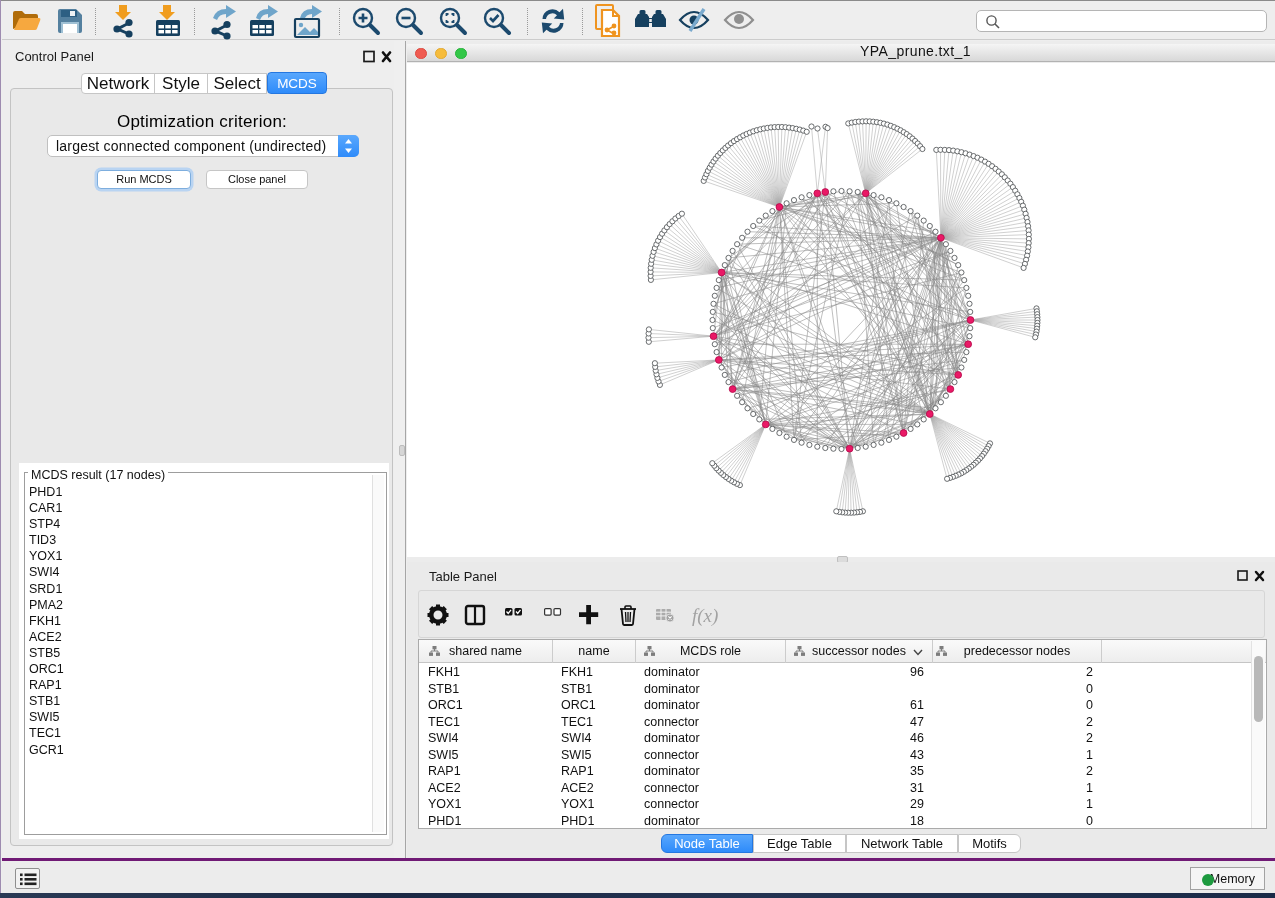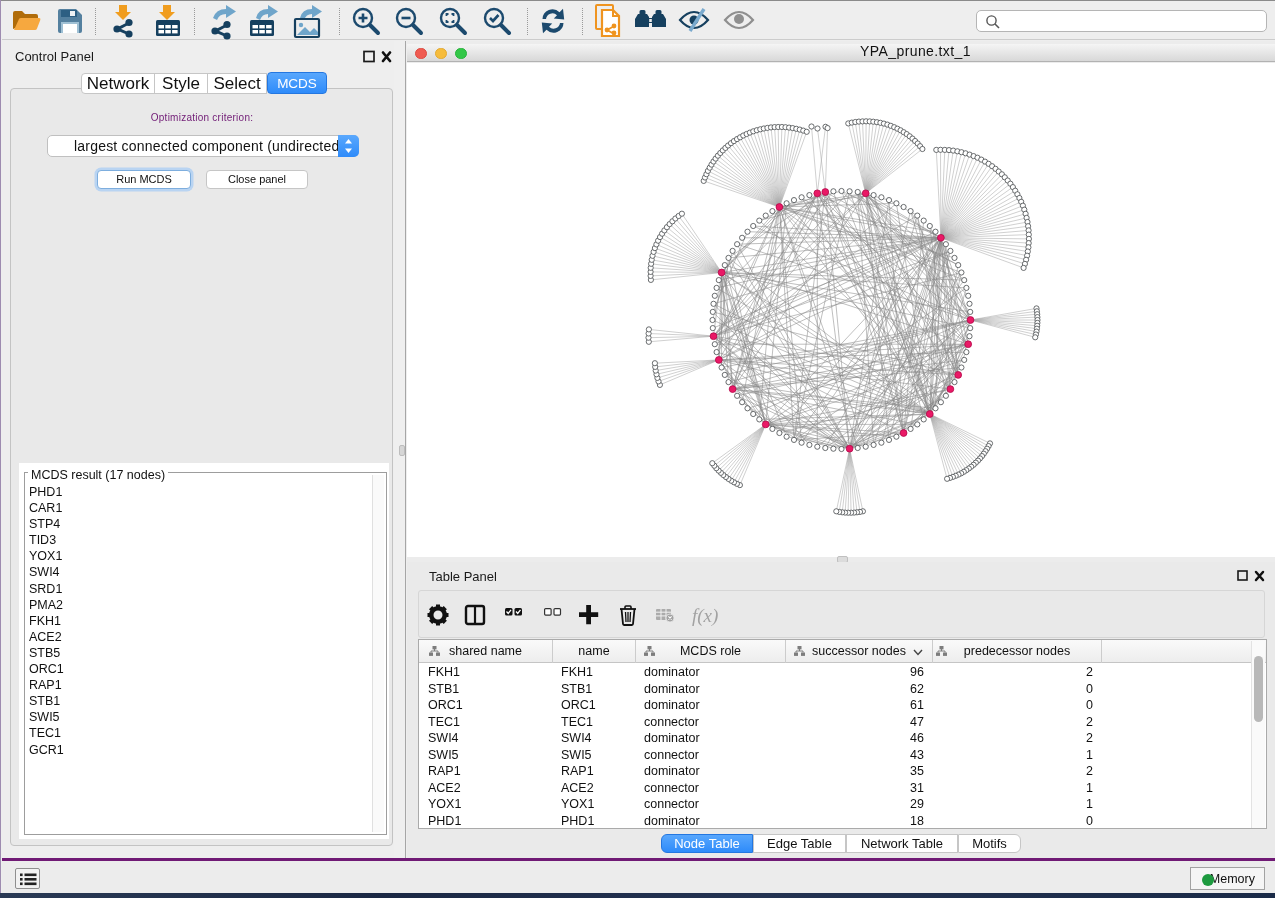--- a/index.html
+++ b/index.html
@@ -6,22 +6,22 @@
 #win{position:absolute;left:1px;top:0;width:1274px;height:893px;background:#eeeeee}
 #topline{position:absolute;left:0;top:0;width:100%;height:1px;background:#8a8a8a}
 #toolbar{position:absolute;left:1px;top:1px;width:1273px;height:39px;background:#eeeeee;border-bottom:1px solid #cccccc}
 .tsep{position:absolute;top:7px;height:27px;width:1px;background:transparent;border-left:1px dotted #9a9a9a}
 #search{position:absolute;left:974px;top:9px;width:291px;height:22px;background:#fff;border:1px solid #b5b5b5;border-radius:5px}
 #cpanel{position:absolute;left:1px;top:41px;width:392px;height:817px;background:#eeeeee}
 #cphead{position:absolute;left:13px;top:8px;font-size:13px;color:#1a1a1a}
 #cpbox{position:absolute;left:8px;top:47px;width:383px;height:758px;background:#e9e9e9;border:1px solid #c3c3c3;border-radius:4px}
 .tab{position:absolute;top:32px;height:21px;background:#ffffff;border:1px solid #c6c6c6;font-size:17px;color:#111;text-align:center;line-height:20px}
 .tabsel{position:absolute;top:31px;height:22px;background:linear-gradient(#58a7fd,#2e8bfa);border:1px solid #2477e0;border-radius:4px;font-size:13.5px;color:#fff;text-align:center;line-height:21px}
-#optlabel{position:absolute;left:0;top:71px;width:400px;text-align:center;font-size:10px;letter-spacing:.25px;color:#701a75}
-#dropdown{position:absolute;left:45px;top:94px;width:312px;height:22px;background:#fff;border:1px solid #c0c0c0;border-radius:5px;font-size:14px;letter-spacing:.2px;line-height:20px;color:#111;padding-left:26px}
+#optlabel{position:absolute;left:0;top:71px;width:400px;text-align:center;font-size:17px;letter-spacing:.25px;color:#000000}
+#dropdown{position:absolute;left:45px;top:94px;width:312px;height:22px;background:#fff;border:1px solid #c0c0c0;border-radius:5px;font-size:14px;letter-spacing:.2px;line-height:20px;color:#111;padding-left:8px}
 #stepper{position:absolute;right:-1px;top:-1px;width:21px;height:22px;background:linear-gradient(#5aa8fd,#2e8bfa);border-radius:0 5px 5px 0}
 .btn{position:absolute;top:129px;height:19px;background:#fff;border:1px solid #c6c6c6;border-radius:4px;font-size:11px;color:#111;text-align:center;line-height:17px}
 #resultwrap{position:absolute;left:17px;top:422px;width:370px;height:376px;background:#fff}
 #fieldset{position:absolute;left:5px;top:9px;width:363px;height:363px;border:1px solid #9d9d9d}
 #legend{position:absolute;left:3px;top:-5px;background:#fff;padding:0 3px;font-size:12.5px;color:#111}
 #mlist{position:absolute;left:4px;top:11px;font-size:12.5px;color:#111;line-height:16.1px}
 #mscroll{position:absolute;right:2px;top:2px;width:12px;height:357px;background:#fafafa;border-left:1px solid #e0e0e0}
 #vsplit{position:absolute;left:393px;top:41px;width:12px;height:817px;background:#efefef;border-right:1px solid #a6a6a6}
 #vgrip{position:absolute;left:398px;top:445px;width:6px;height:11px;background:#d6d6d6;border:1px solid #bdbdbd;border-radius:2px}
 #netwin{position:absolute;left:406px;top:41px;width:869px;height:521px;background:#ececec}
@@ -609,21 +609,20 @@
           <span class="c1">FKH1</span>
           <span class="c2">FKH1</span>
           <span class="c3">dominator</span>
           <span class="c4">96</span>
           <span class="c5">2</span>
         </div>
 <div class="trow" style="top:40.5px">
           <span class="c1">STB1</span>
           <span class="c2">STB1</span>
           <span class="c3">dominator</span>
-          <span class="c4">62</span>
           <span class="c5">0</span>
         </div>
 <div class="trow" style="top:57px">
           <span class="c1">ORC1</span>
           <span class="c2">ORC1</span>
           <span class="c3">dominator</span>
           <span class="c4">61</span>
           <span class="c5">0</span>
         </div>
 <div class="trow" style="top:73.5px">

